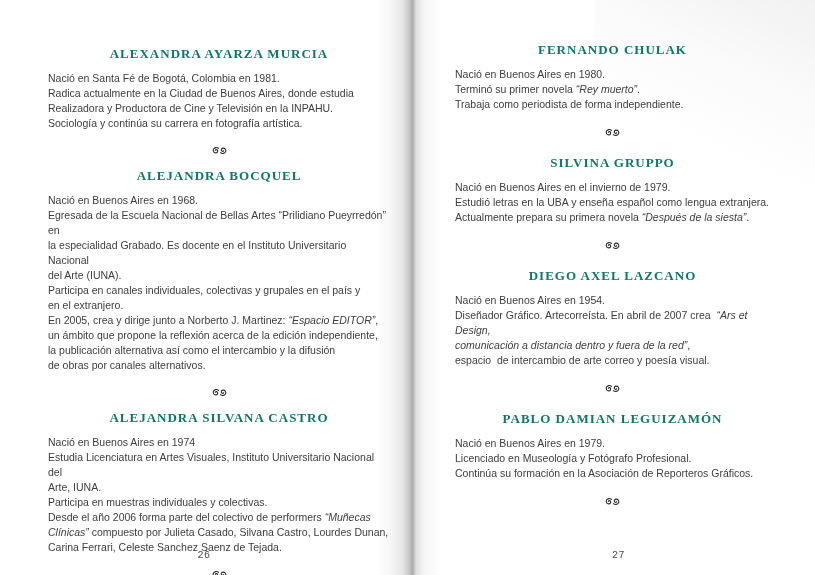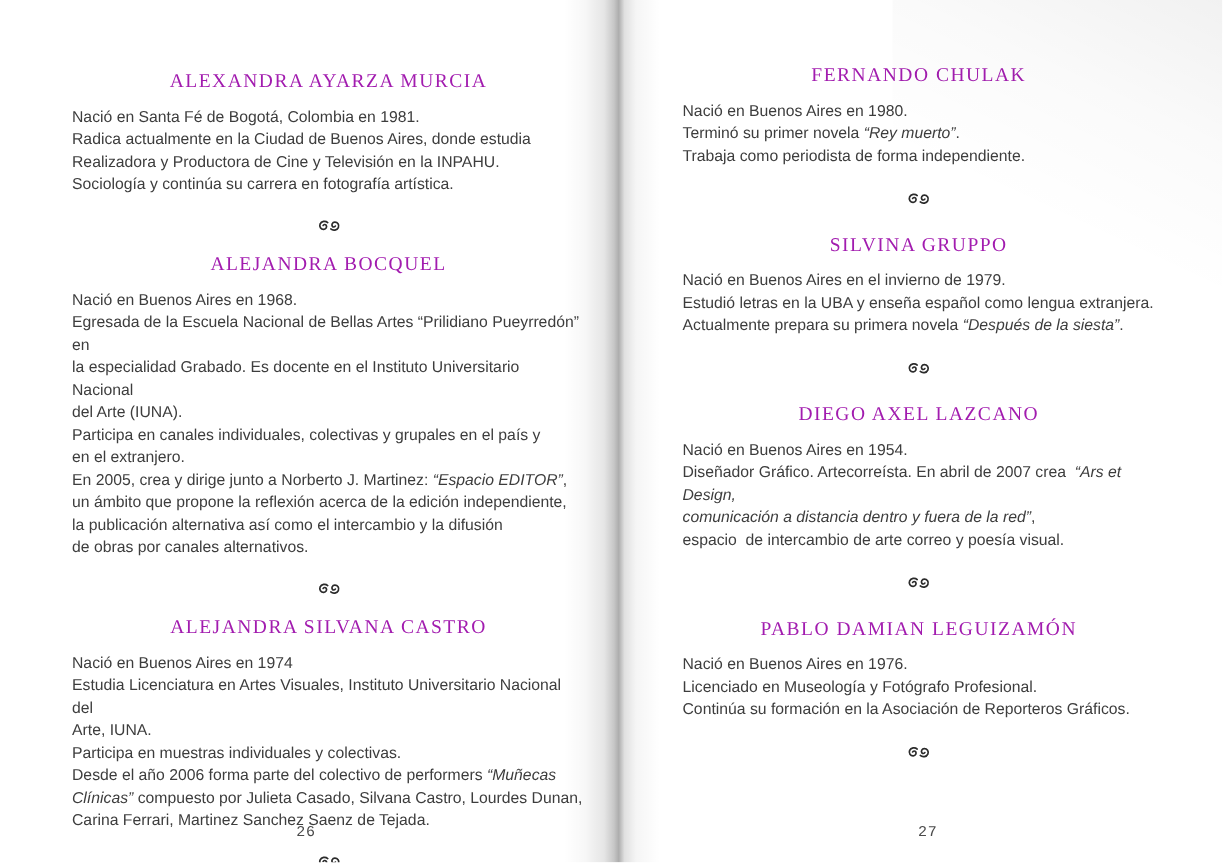--- a/index.html
+++ b/index.html
@@ -1,22 +1,22 @@
 <!DOCTYPE html>
 <html><head>
 <meta charset="utf-8">
 <style>
   html,body{margin:0;padding:0;background:#ffffff;}
   .spread{position:relative;width:815px;height:575px;background:#ffffff;overflow:hidden;
           font-family:"Liberation Sans",sans-serif;}
   .page{position:absolute;top:0;height:575px;box-sizing:border-box;background:transparent;}
   .pg-l{left:0;width:408px;padding:46px 18px 0 48px;}
   .pg-r{left:422px;width:393px;padding:42px 45px 0 33px;}
-  .sec-title{font-family:"Liberation Serif",serif;font-weight:normal;
-             font-size:13px;line-height:16px;letter-spacing:1px;color:#a21caf;
+  .sec-title{font-family:"Liberation Serif",serif;font-weight:bold;
+             font-size:13px;line-height:16px;letter-spacing:1px;color:#0f766e;
              text-align:center;margin:0 0 9px 0;}
   .sec-body{margin:0;}
   .line{font-size:10.5px;line-height:15px;color:#3d3d3d;white-space:pre-wrap;}
   .it{font-style:italic;}
   .orn{display:flex;justify-content:center;align-items:center;}
   .pg-l .orn{margin:15px 0 13px 0;}
   .pg-r .orn{margin:16px 0 18px 0;}
   .orn svg{display:block;}
   .pagenum{position:absolute;top:550px;left:0;width:100%;text-align:center;
            font-size:10px;color:#4a4a4a;letter-spacing:0.5px;font-family:Liberation Mono, monospace;}
@@ -67,21 +67,21 @@
 </svg>
         </div>
         <h2 class="sec-title">ALEJANDRA SILVANA CASTRO</h2>
         <div class="sec-body">
           <div class="line"><span>Nació en Buenos Aires en 1974</span></div>
           <div class="line"><span>Estudia Licenciatura en Artes Visuales, Instituto Universitario Nacional del</span></div>
           <div class="line"><span>Arte, IUNA.</span></div>
           <div class="line"><span>Participa en muestras individuales y colectivas.</span></div>
           <div class="line"><span>Desde el año 2006 forma parte del colectivo de performers </span><span class="it">“Muñecas</span></div>
           <div class="line"><span class="it">Clínicas”</span><span> compuesto por Julieta Casado, Silvana Castro, Lourdes Dunan,</span></div>
-          <div class="line"><span>Carina Ferrari, Martinez Sanchez Saenz de Tejada.</span></div>
+          <div class="line"><span>Carina Ferrari, Celeste Sanchez Saenz de Tejada.</span></div>
         </div>
         <div class="orn">
           <svg viewBox="0 0 30 14" width="17" height="9" xmlns="http://www.w3.org/2000/svg">
   <path d="M13.2 3.2 C10.5 0.8 5.8 1.6 4.3 4.9 C2.9 8 5.2 11.4 8.6 11.2 C11.2 11 12.6 8.4 11.4 6.5 C10.5 5.1 8.4 5.2 7.8 6.7" fill="none" stroke="#2b2b2b" stroke-width="2" stroke-linecap="round"></path>
   <path d="M16.8 10.8 C19.5 13.2 24.2 12.4 25.7 9.1 C27.1 6 24.8 2.6 21.4 2.8 C18.8 3 17.4 5.6 18.6 7.5 C19.5 8.9 21.6 8.8 22.2 7.3" fill="none" stroke="#2b2b2b" stroke-width="2" stroke-linecap="round"></path>
 </svg>
         </div>
       </div>
     <div class="pagenum">26</div>
   </div>
@@ -119,21 +119,21 @@
           <div class="line"><span>espacio  de intercambio de arte correo y poesía visual.</span></div>
         </div>
         <div class="orn">
           <svg viewBox="0 0 30 14" width="17" height="9" xmlns="http://www.w3.org/2000/svg">
   <path d="M13.2 3.2 C10.5 0.8 5.8 1.6 4.3 4.9 C2.9 8 5.2 11.4 8.6 11.2 C11.2 11 12.6 8.4 11.4 6.5 C10.5 5.1 8.4 5.2 7.8 6.7" fill="none" stroke="#2b2b2b" stroke-width="2" stroke-linecap="round"></path>
   <path d="M16.8 10.8 C19.5 13.2 24.2 12.4 25.7 9.1 C27.1 6 24.8 2.6 21.4 2.8 C18.8 3 17.4 5.6 18.6 7.5 C19.5 8.9 21.6 8.8 22.2 7.3" fill="none" stroke="#2b2b2b" stroke-width="2" stroke-linecap="round"></path>
 </svg>
         </div>
         <h2 class="sec-title">PABLO DAMIAN LEGUIZAMÓN</h2>
         <div class="sec-body">
-          <div class="line"><span>Nació en Buenos Aires en 1976.</span></div>
+          <div class="line"><span>Nació en Buenos Aires en 1979.</span></div>
           <div class="line"><span>Licenciado en Museología y Fotógrafo Profesional.</span></div>
           <div class="line"><span>Continúa su formación en la Asociación de Reporteros Gráficos.</span></div>
         </div>
         <div class="orn">
           <svg viewBox="0 0 30 14" width="17" height="9" xmlns="http://www.w3.org/2000/svg">
   <path d="M13.2 3.2 C10.5 0.8 5.8 1.6 4.3 4.9 C2.9 8 5.2 11.4 8.6 11.2 C11.2 11 12.6 8.4 11.4 6.5 C10.5 5.1 8.4 5.2 7.8 6.7" fill="none" stroke="#2b2b2b" stroke-width="2" stroke-linecap="round"></path>
   <path d="M16.8 10.8 C19.5 13.2 24.2 12.4 25.7 9.1 C27.1 6 24.8 2.6 21.4 2.8 C18.8 3 17.4 5.6 18.6 7.5 C19.5 8.9 21.6 8.8 22.2 7.3" fill="none" stroke="#2b2b2b" stroke-width="2" stroke-linecap="round"></path>
 </svg>
         </div>
       </div>

